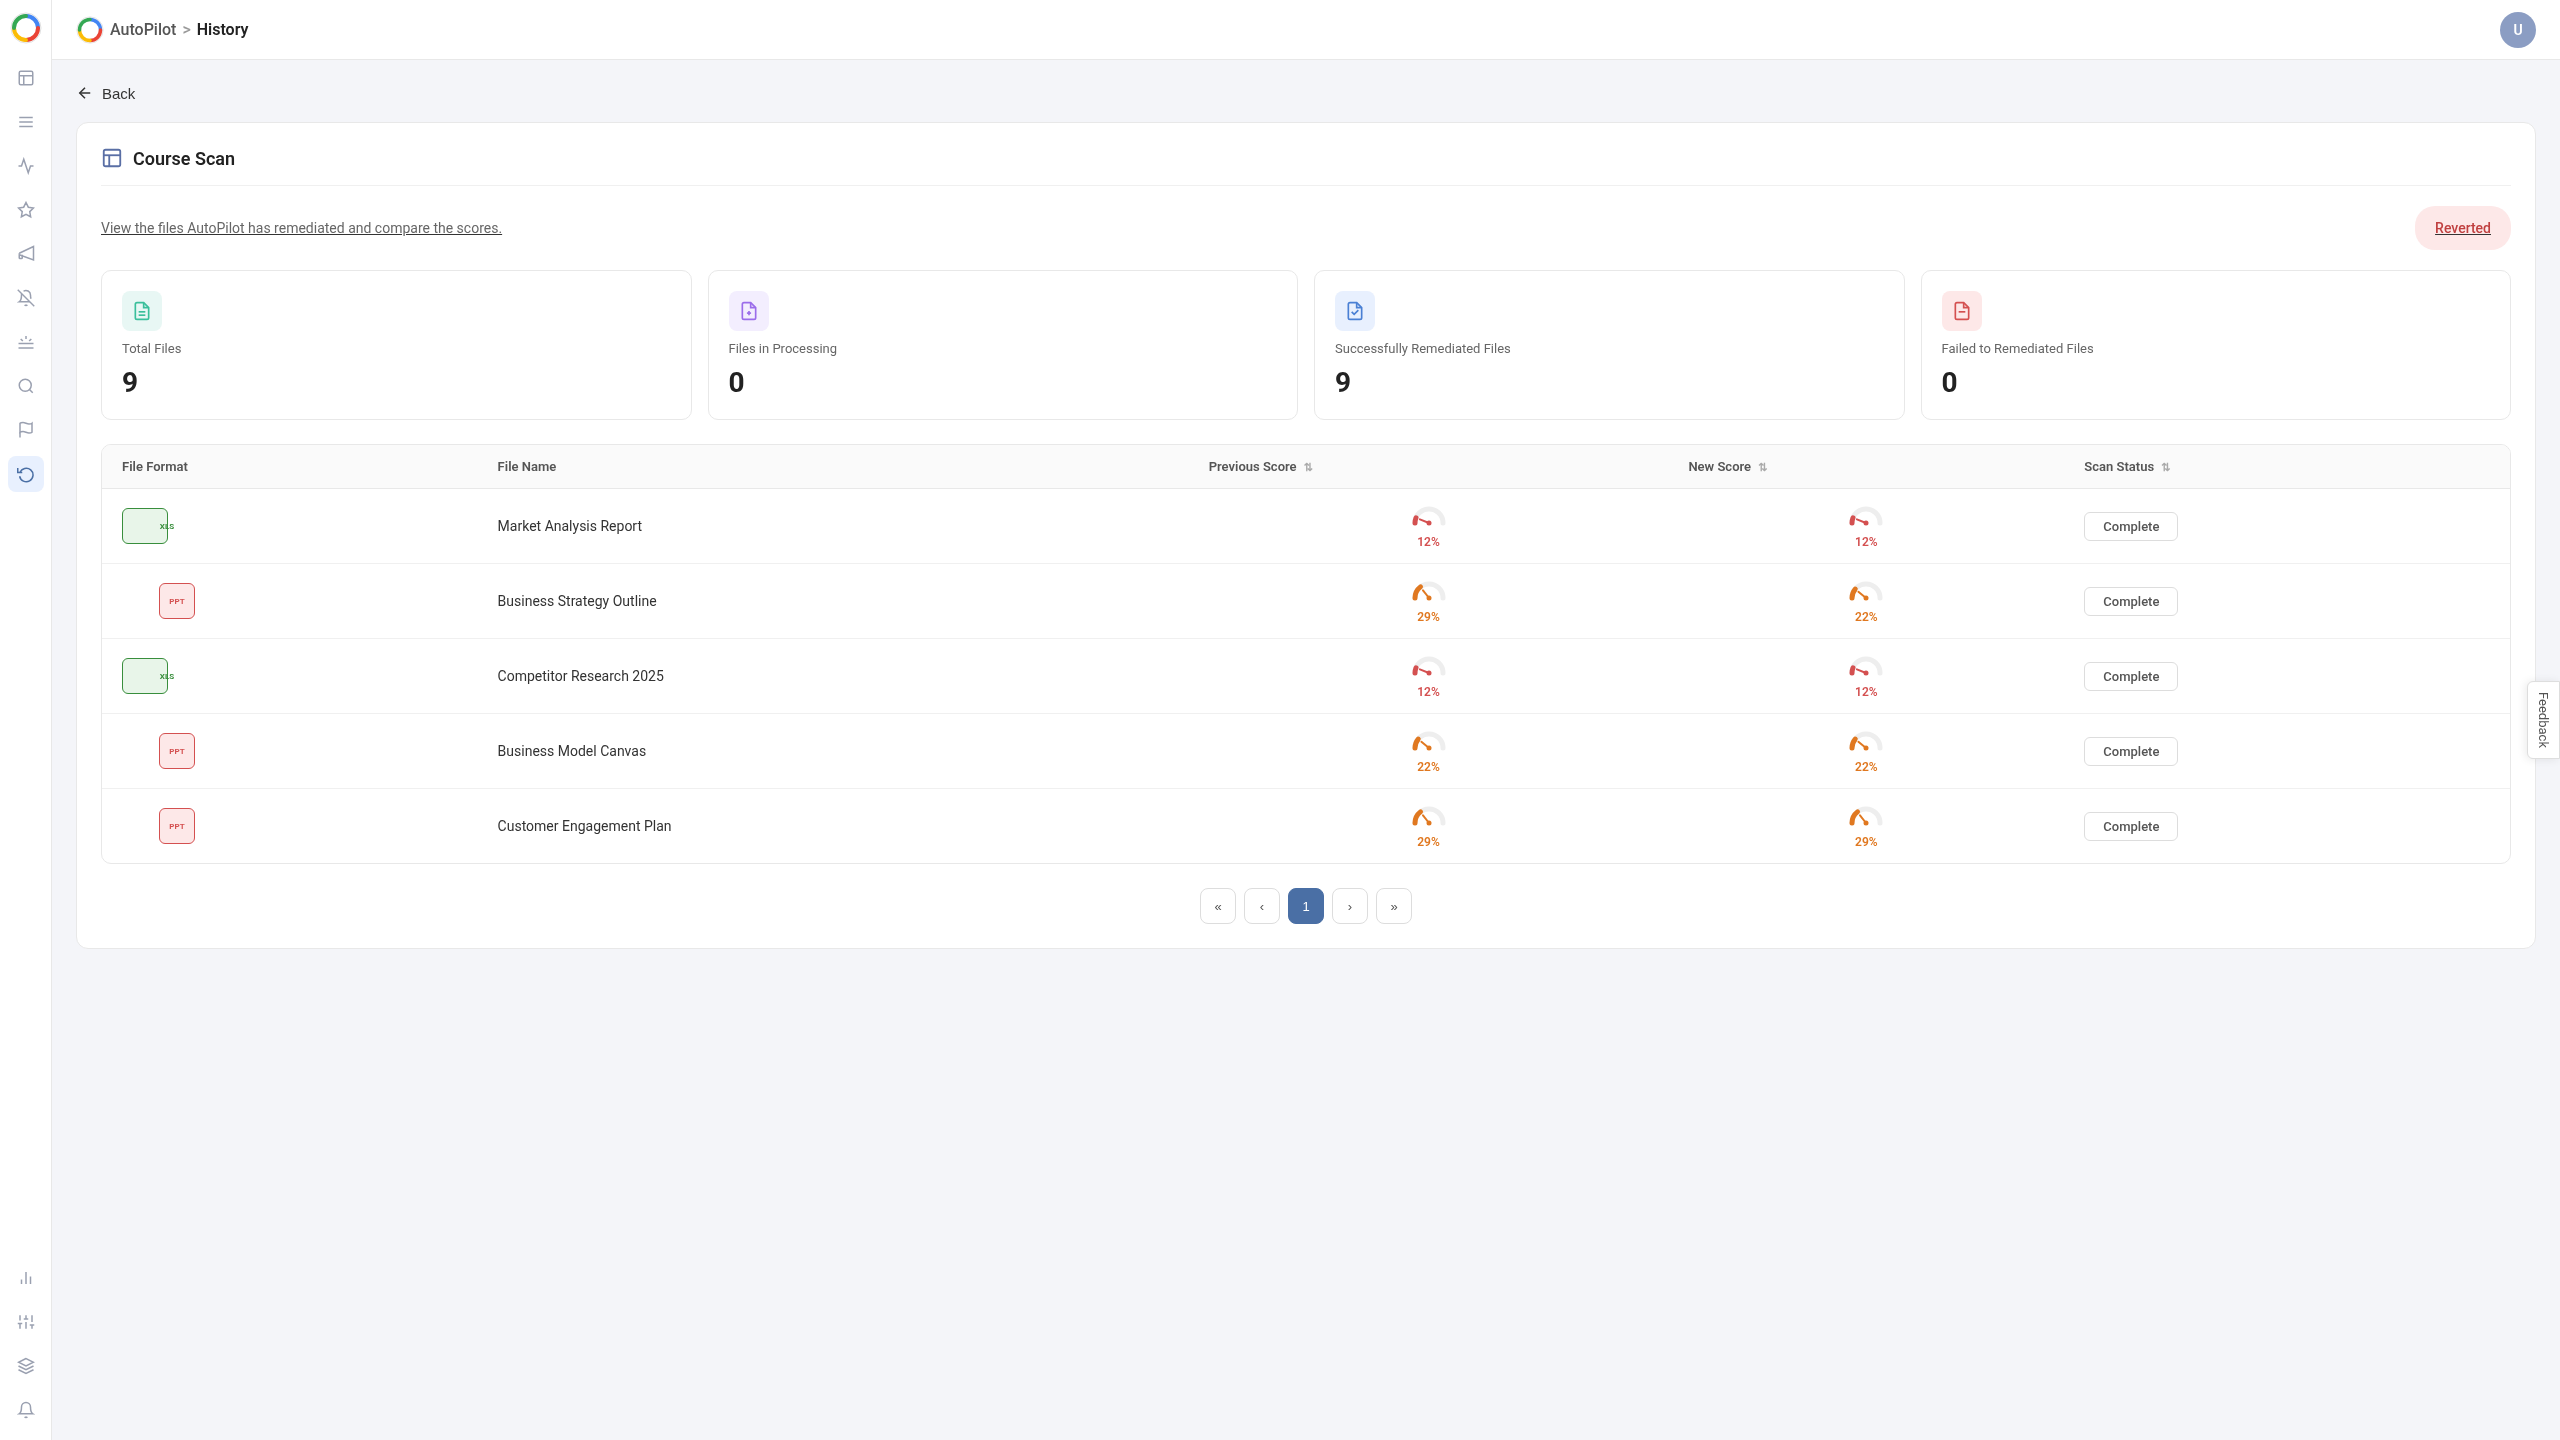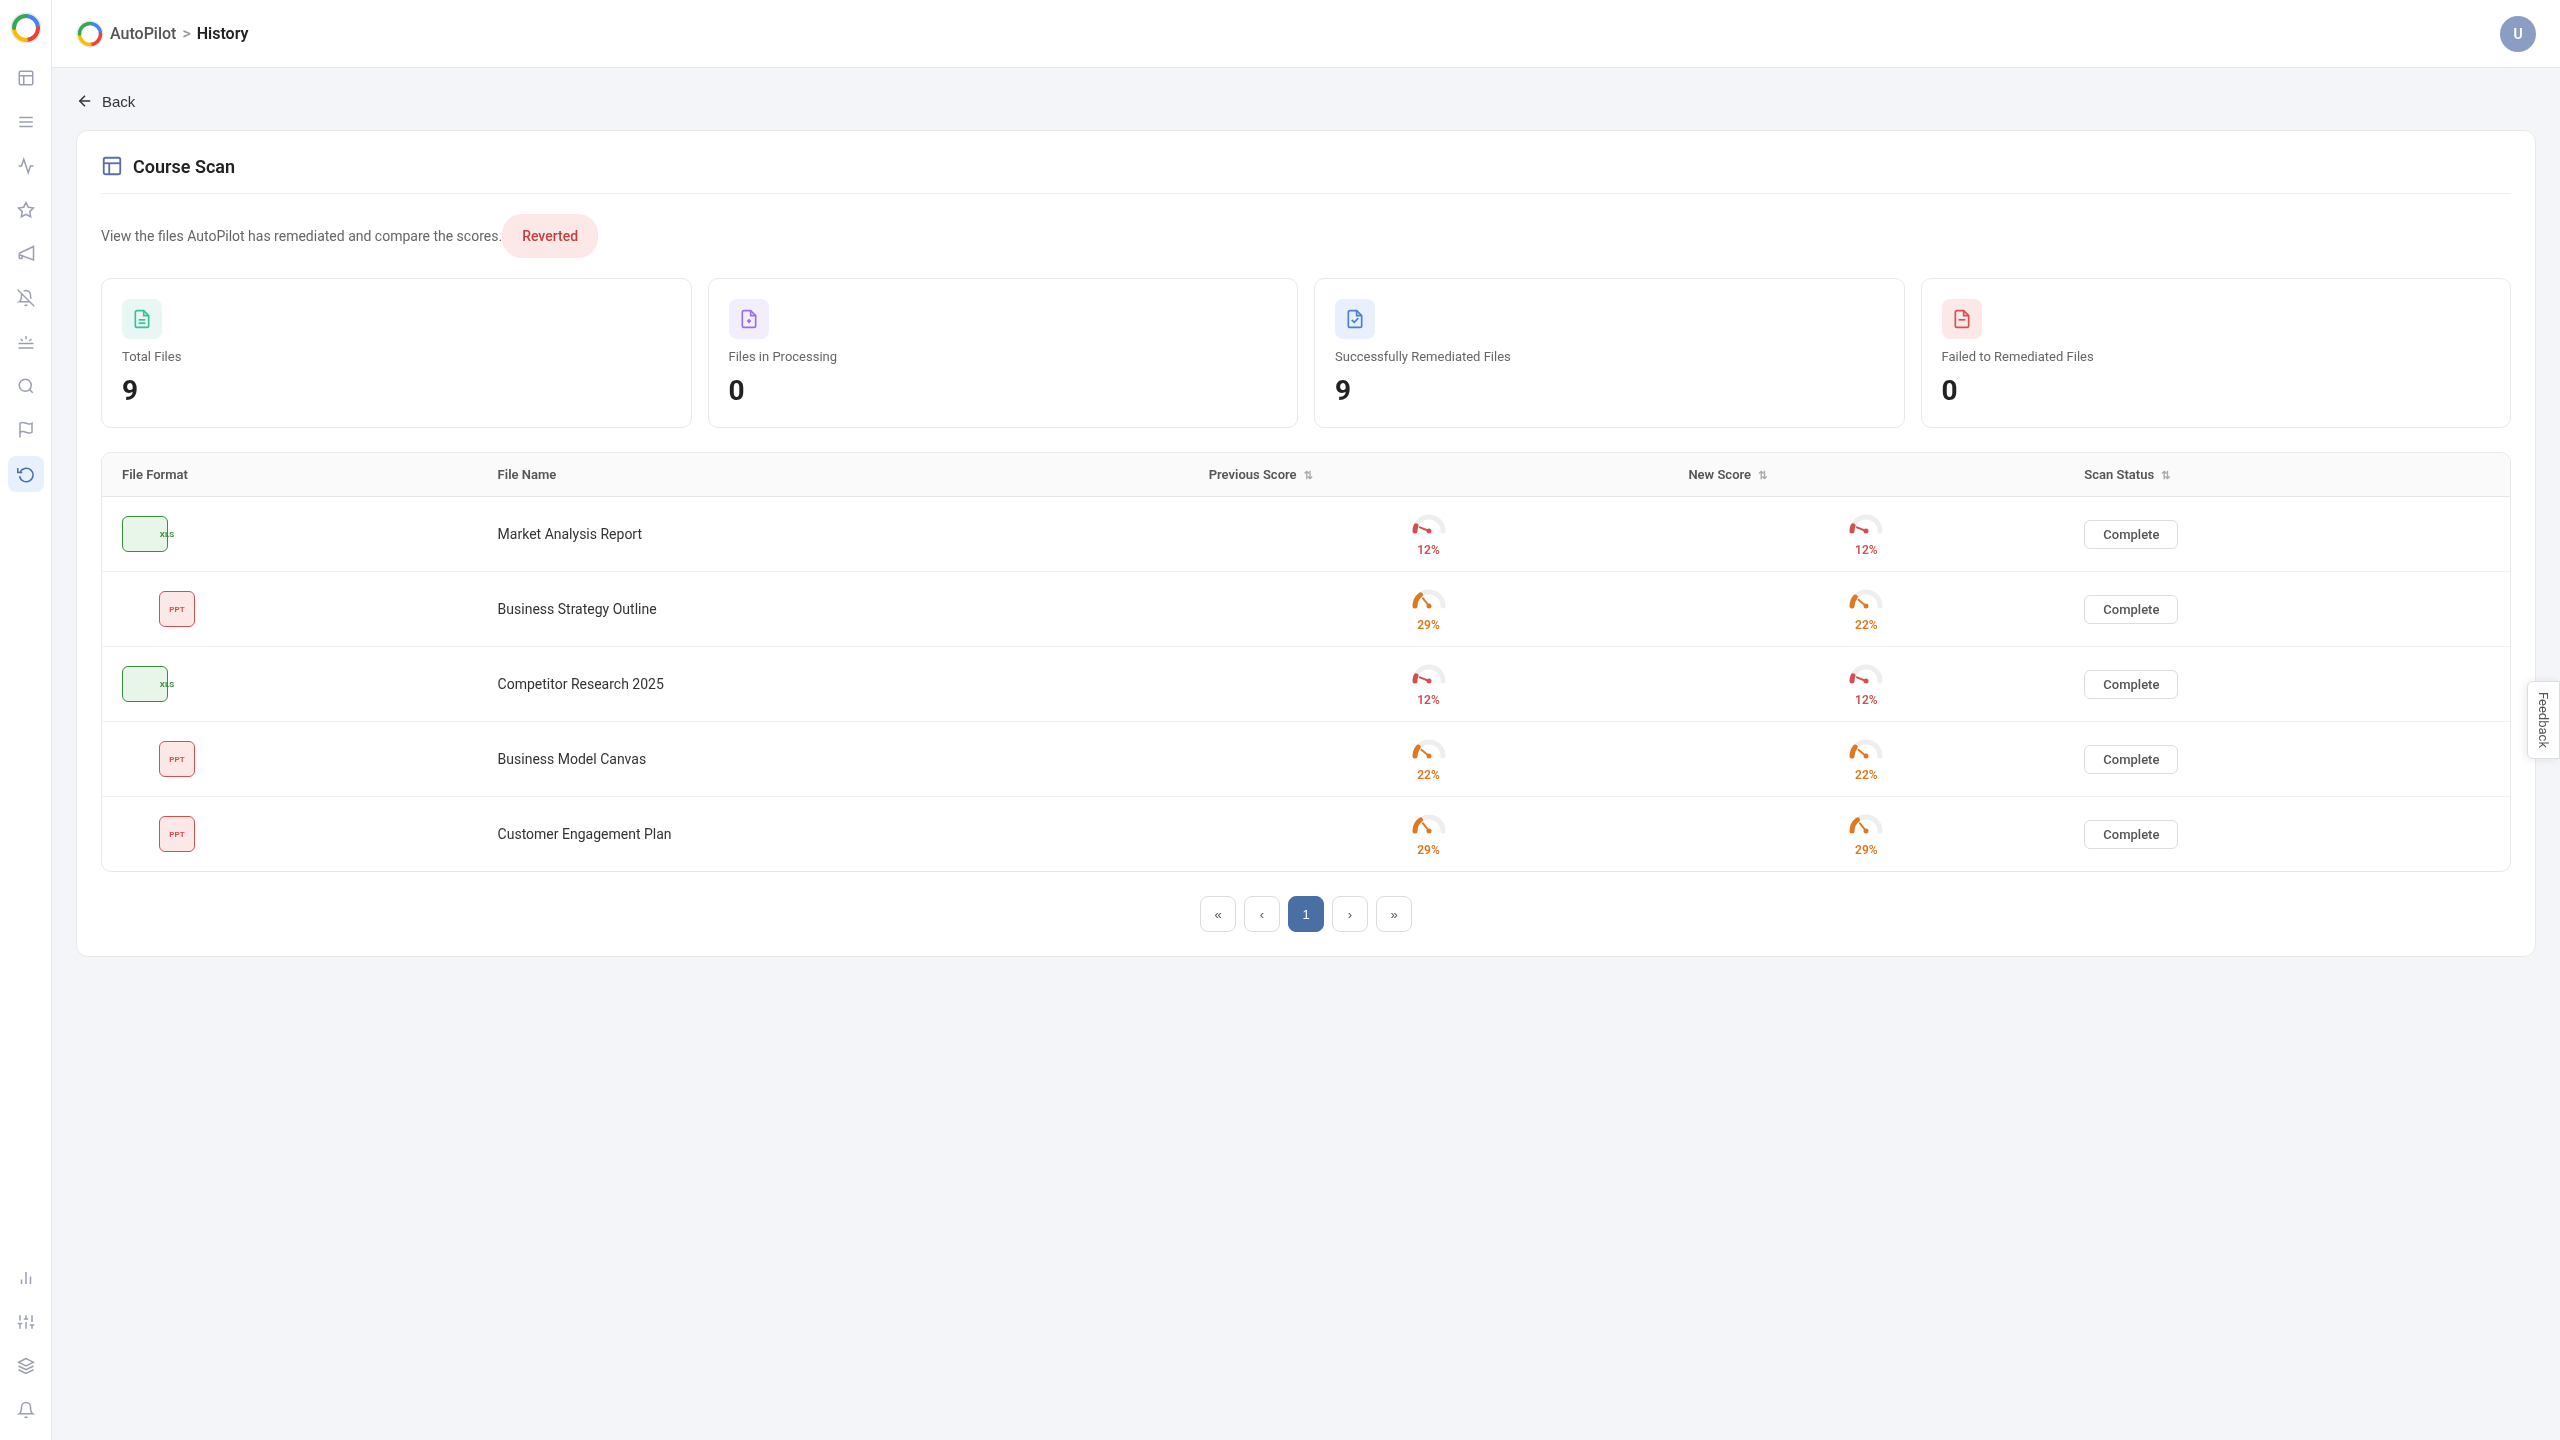--- a/index.html
+++ b/index.html
@@ -52,21 +52,21 @@
       display: flex;
       flex-direction: column;
       overflow: hidden;
     }
 
     
     .header {
       background: #fff;
       border-bottom: 1px solid #e8e8e8;
       padding: 0 24px;
-      height: 68px;
+      height: 60px;
       display: flex;
       align-items: center;
       justify-content: space-between;
     }
     .header-breadcrumb {
       display: flex;
       align-items: center;
       gap: 6px;
       font-size: 16px;
       font-weight: 500;
@@ -126,22 +126,23 @@
     .card-title {
       font-size: 18px;
       font-weight: 600;
       color: #222;
     }
 
     
     .desc-row {
       display: flex;
       align-items: center;
-      justify-content: flex-start;
+      justify-content: space-between;
       margin-bottom: 20px;
+      text-decoration: underline;
     }
     .desc-text {
       color: #666;
       font-size: 14px;
     }
     .reverted-badge {
       background: #fde8e8;
       color: #c04040;
       border-radius: 20px;
       padding: 14px 20px;

